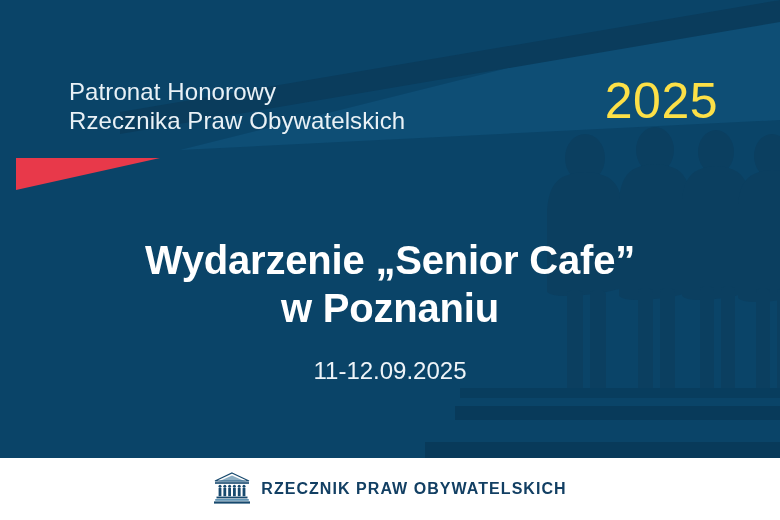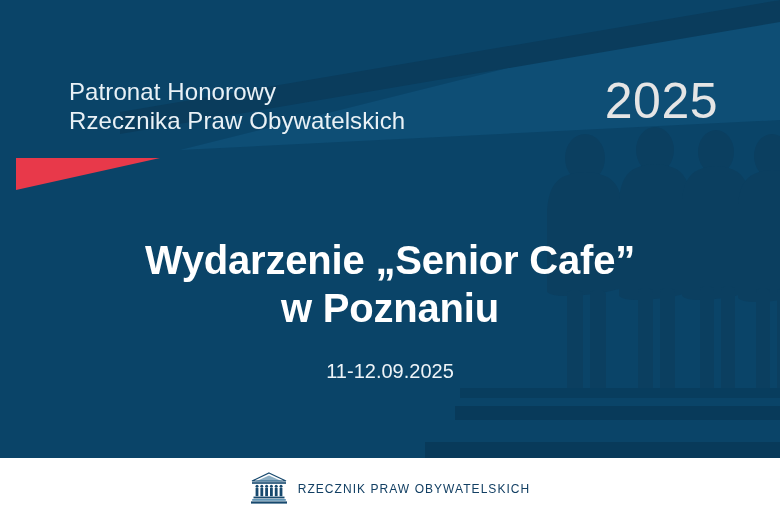--- a/index.html
+++ b/index.html
@@ -48,21 +48,21 @@
     font-size: 24px;
     line-height: 28.5px;
     font-weight: 400;
     letter-spacing: 0.1px;
     white-space: pre-line;
   }
   .year {
     position: absolute;
     right: 62px;
     top: 74px;
-    color: #e5e5e5;
+    color: #fde047;
     font-size: 50px;
     line-height: 54px;
     font-weight: 300;
     letter-spacing: 0.5px;
   }
   .event-title {
     position: absolute;
     left: 0;
     top: 236px;
     width: 780px;
@@ -74,21 +74,21 @@
     letter-spacing: -0.2px;
     white-space: pre-line;
   }
   .event-date {
     position: absolute;
     left: 0;
     top: 359px;
     width: 780px;
     text-align: center;
     color: #eef4f8;
-    font-size: 20px;
+    font-size: 24px;
     line-height: 24px;
     font-weight: 400;
   }
   
   .footer {
     position: absolute;
     left: 0;
     top: 458px;
     width: 780px;
     height: 62px;
@@ -102,22 +102,22 @@
     align-items: center;
     gap: 10px;
   }
   .footer-mark {
     width: 38px;
     height: 34px;
     display: block;
   }
   .footer-wordmark {
     color: #123f63;
-    font-size: 12px;
-    font-weight: 400;
+    font-size: 16px;
+    font-weight: 700;
     letter-spacing: 1.05px;
     white-space: nowrap;
     text-align: center;
   }
 </style>
 </head>
 <body>
 
 <div class="poster">
 

